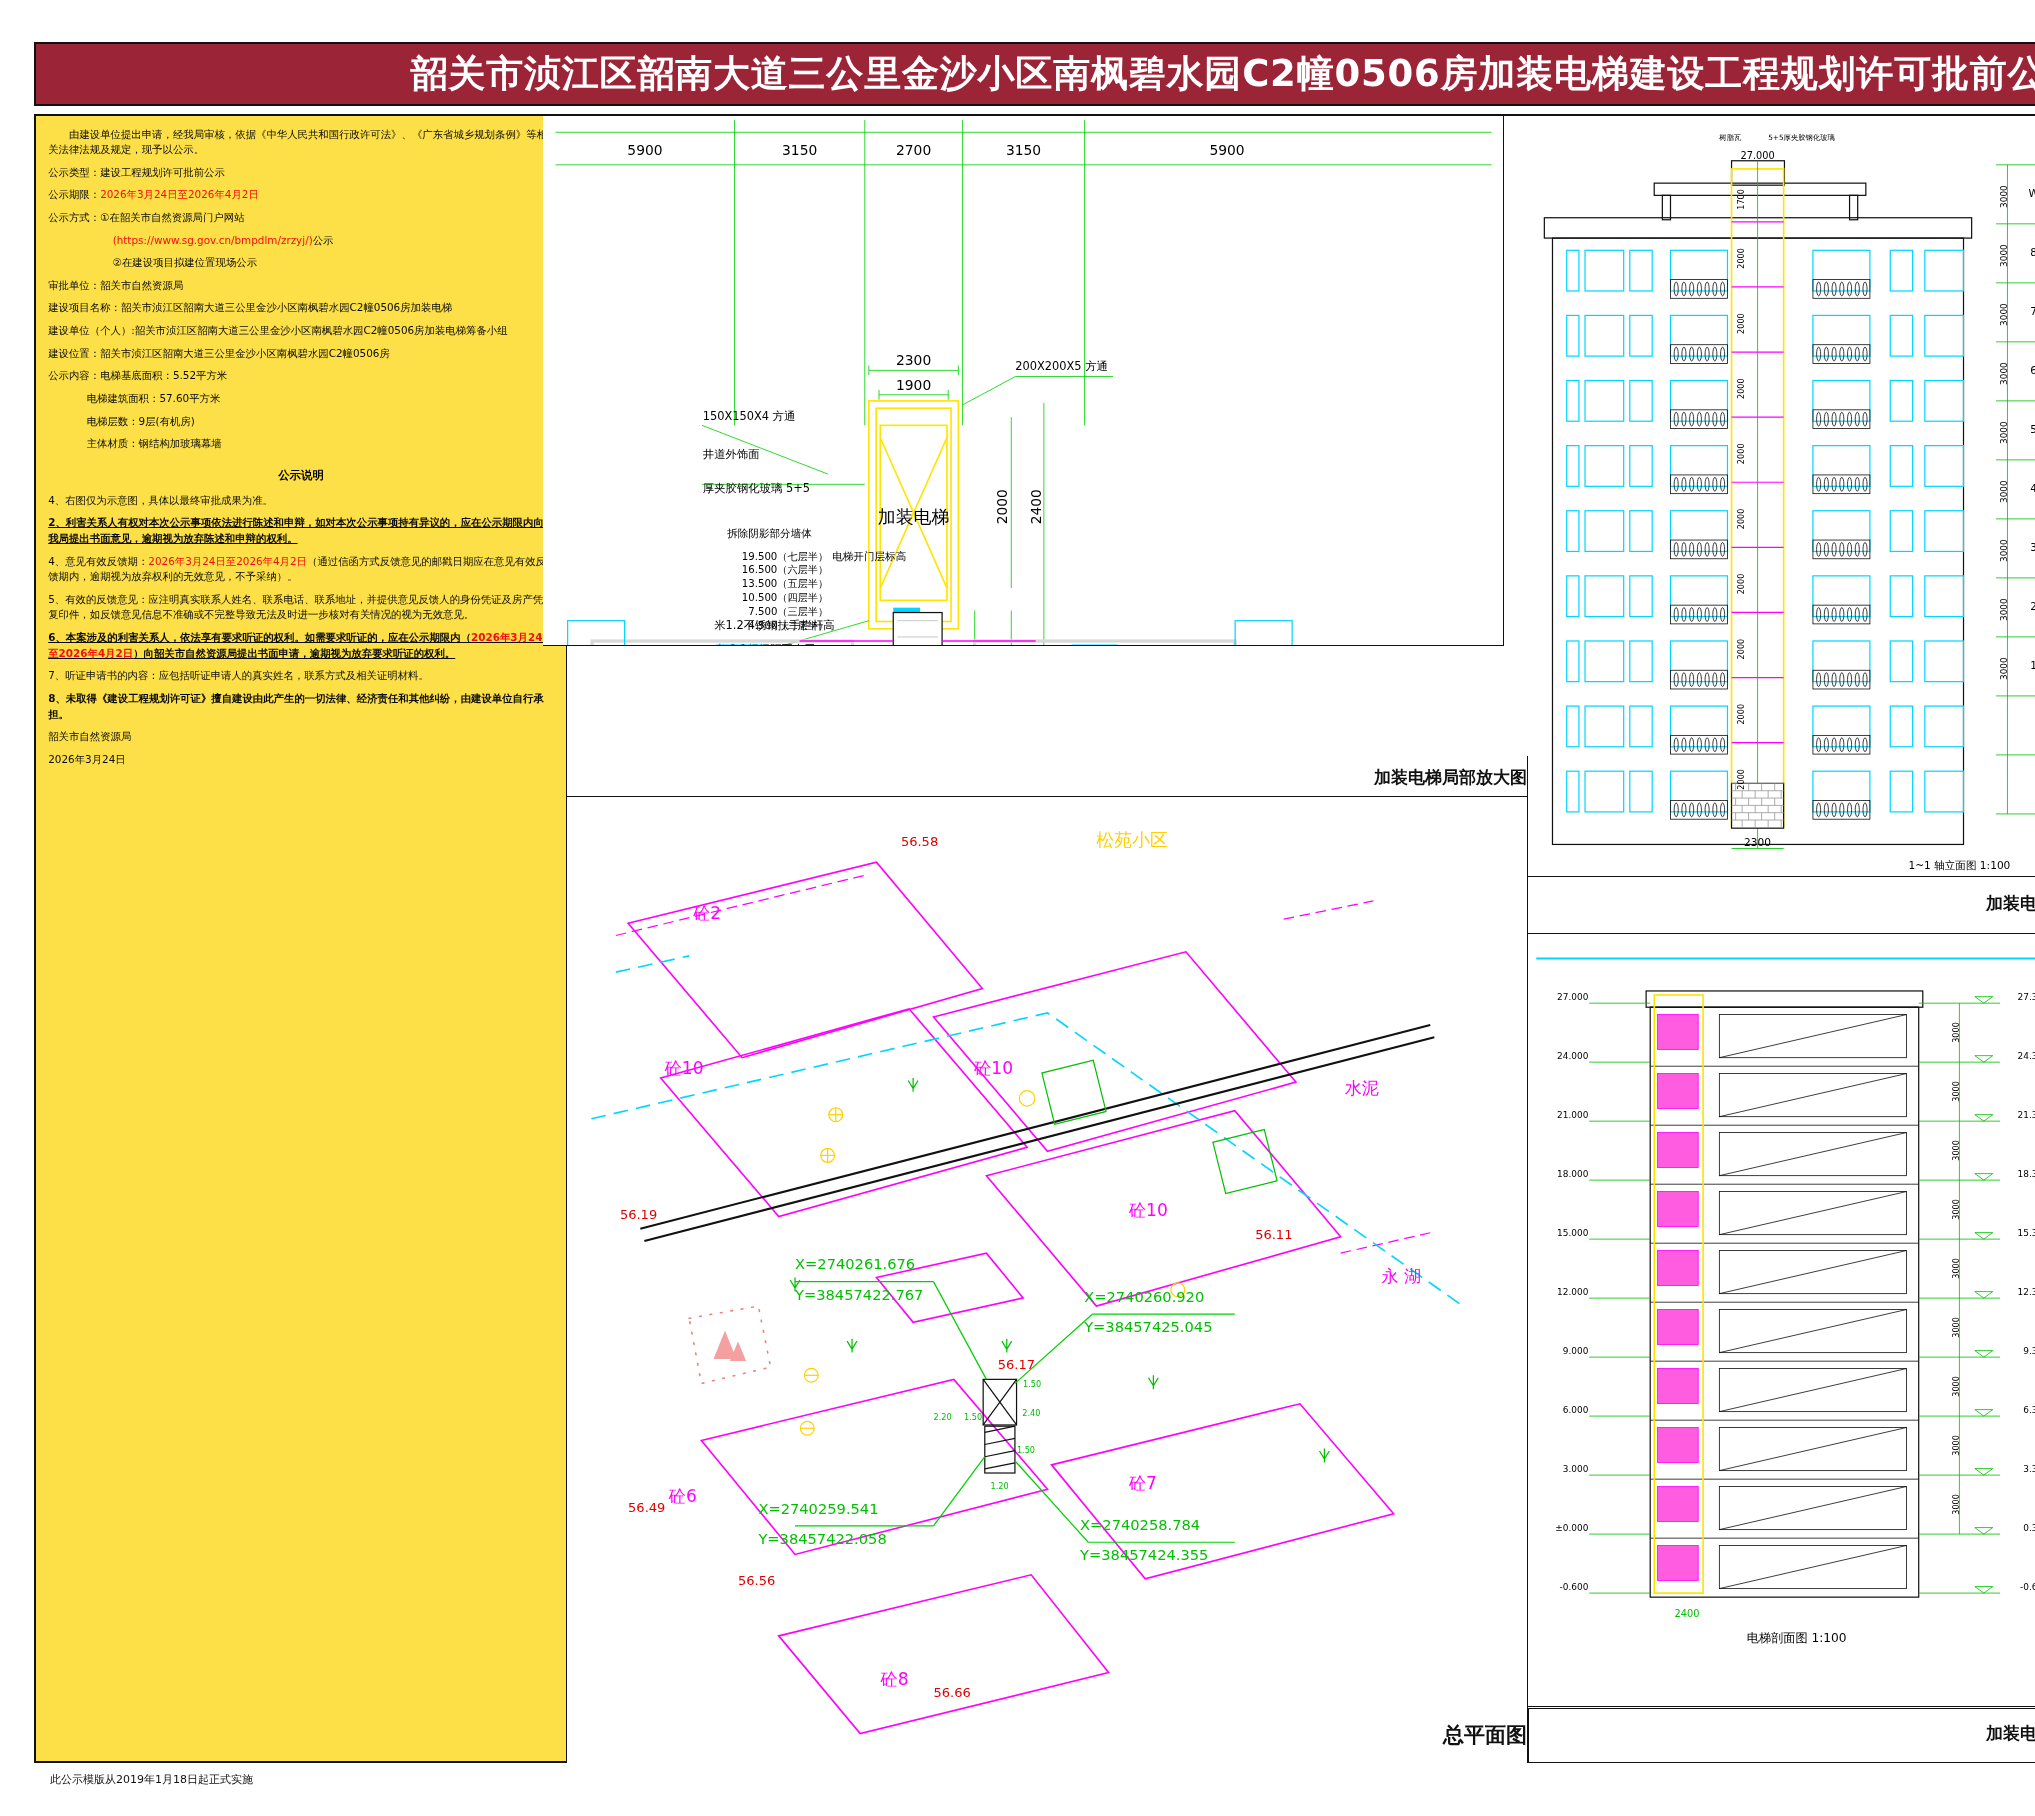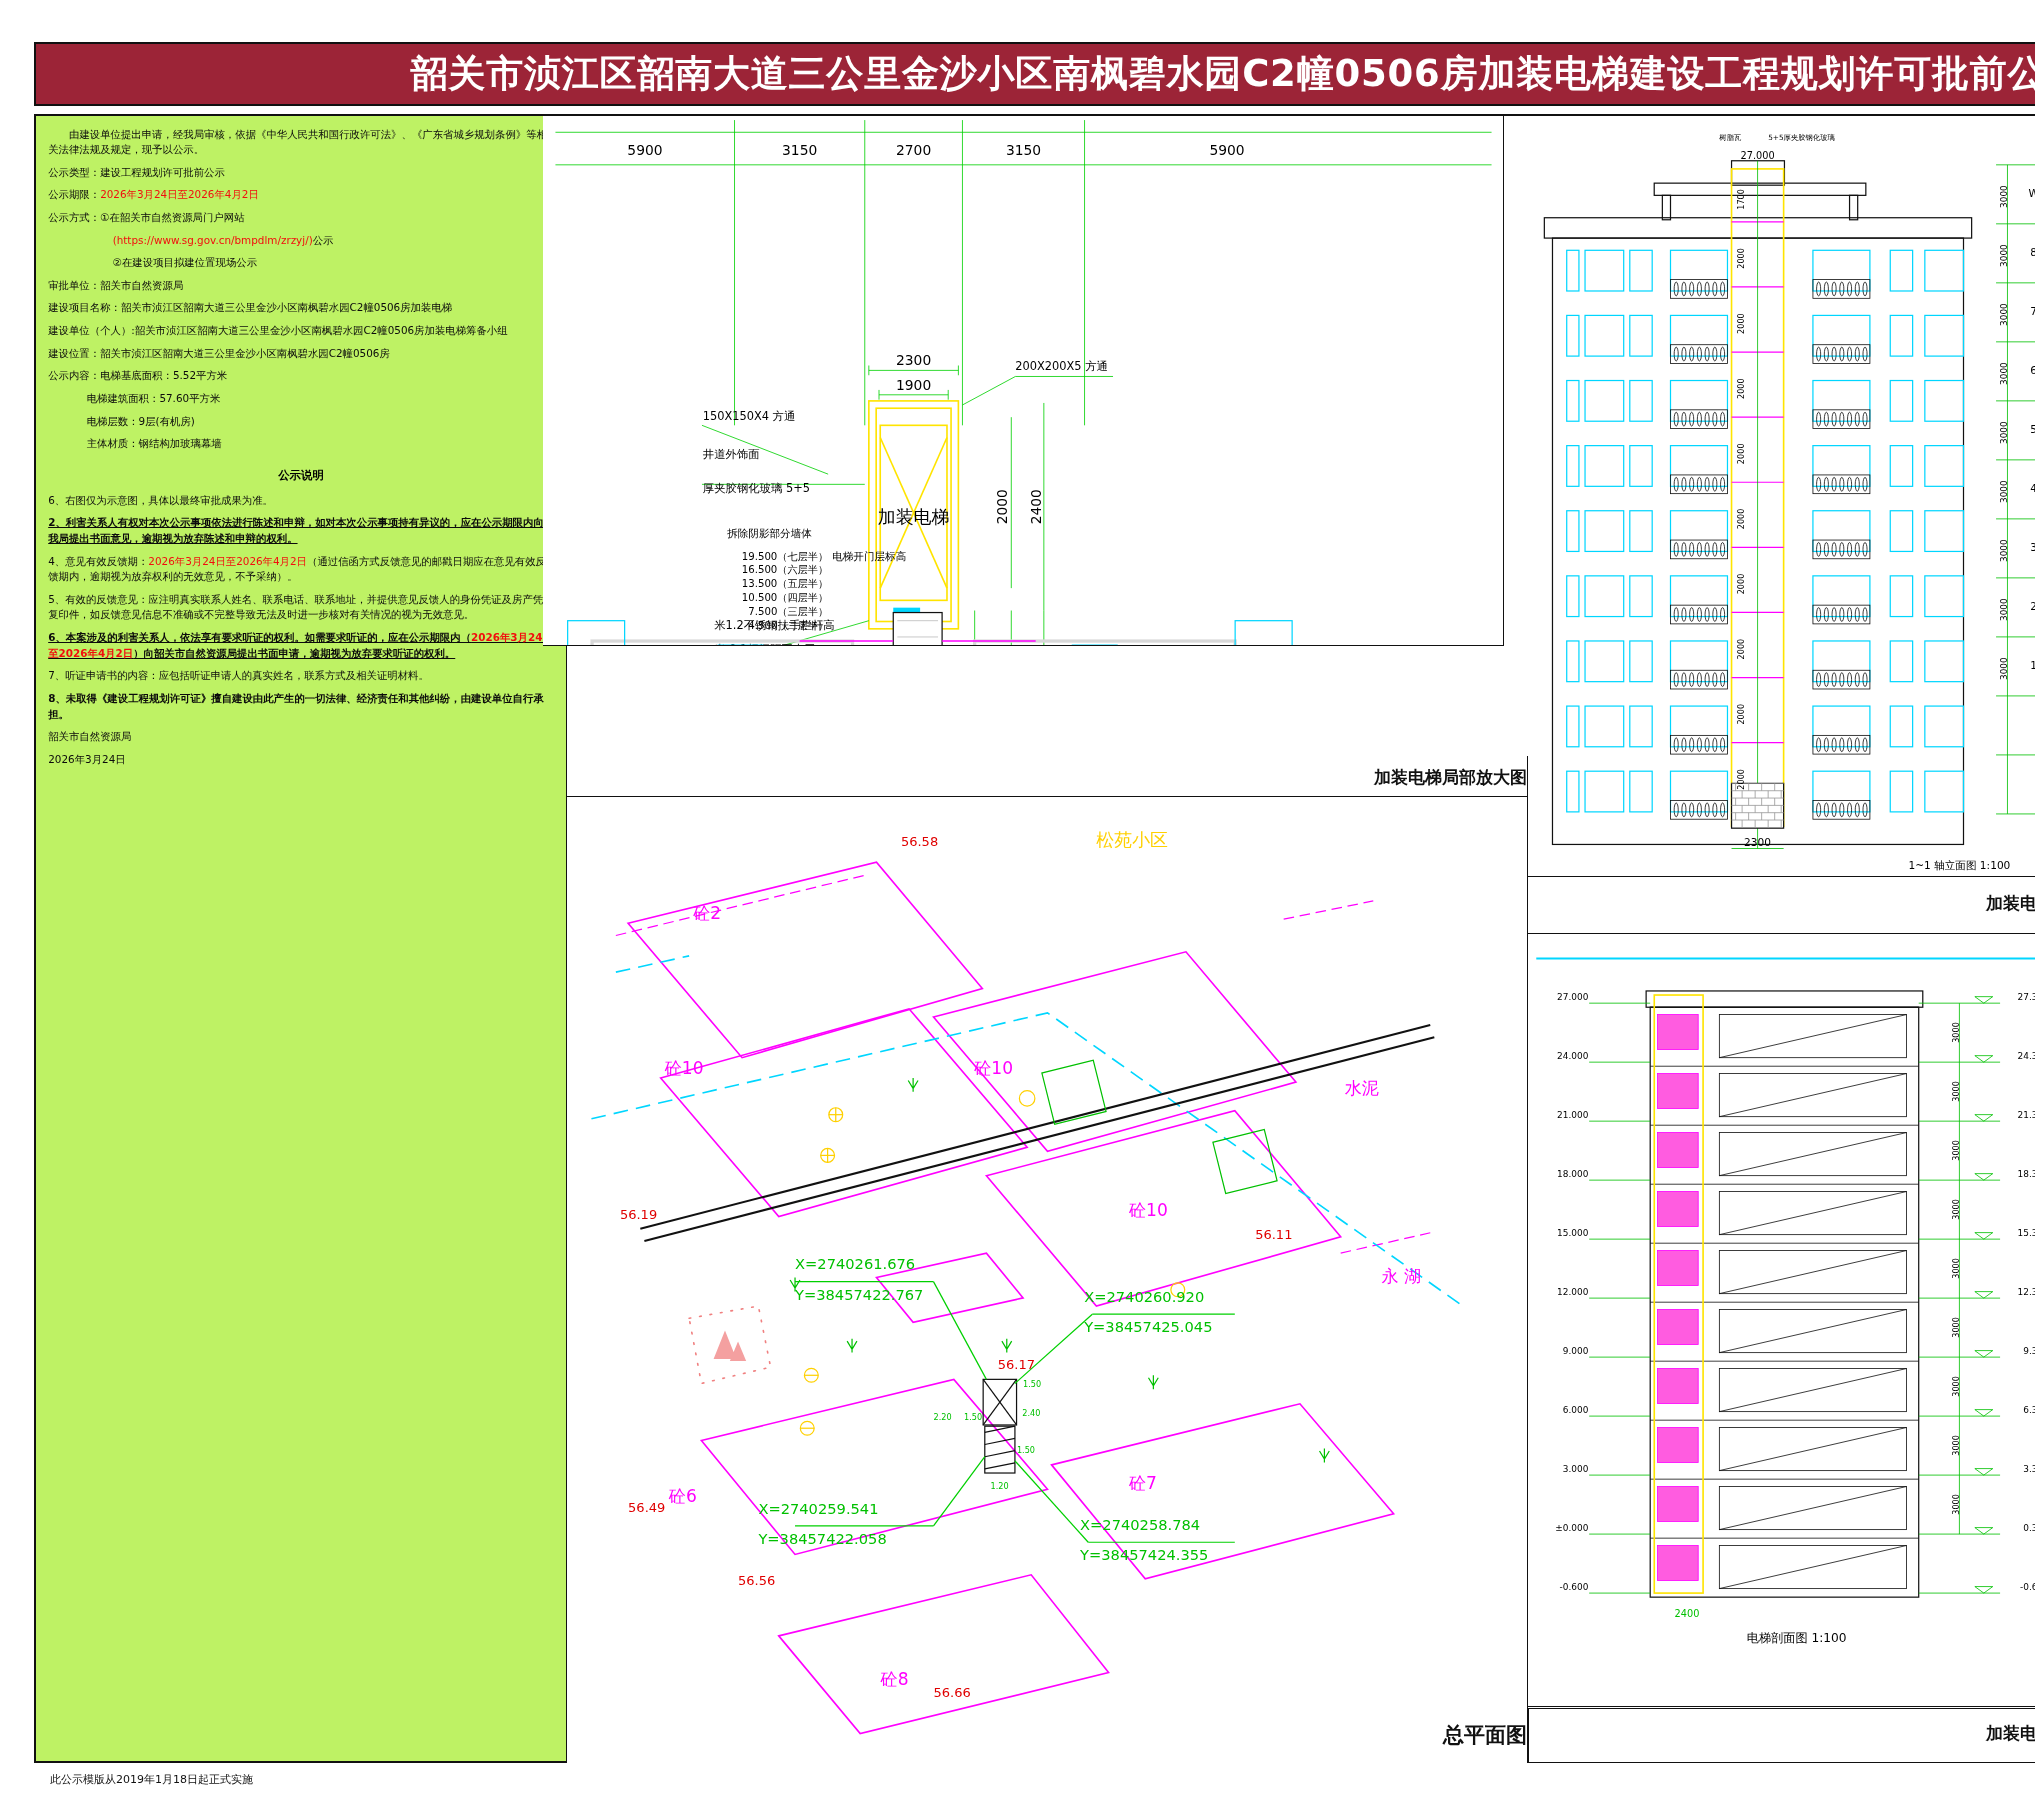--- a/index.html
+++ b/index.html
@@ -20,21 +20,21 @@
     font-family:"DejaVu Sans","Liberation Sans",sans-serif;white-space:nowrap;
   }
   
   .content-frame{
     position:absolute;left:34px;top:114px;width:2499px;height:1649px;
     border:2px solid #111;box-sizing:border-box;
   }
   
   .notice-col{
     position:absolute;left:36px;top:116px;width:531px;height:1645px;
-    background:#bef264;box-sizing:border-box;
+    background:#fde047;box-sizing:border-box;
     padding:10.6px 12.2px 0 12.2px;overflow:hidden;
     border-right:1.6px solid #111;
   }
   .notice-col p{margin:0 0 7px 0;font-size:10.4px;line-height:1.5;color:#0b0b0b;
     font-family:"DejaVu Sans","Liberation Sans",sans-serif;}
   .indent{text-indent:2em;}
   .red{color:#f20d0d;}
   .right{text-align:left;}
   .sub-ind{padding-left:3.7em;}
   .sub-ind2{padding-left:6.2em;}
@@ -92,21 +92,21 @@
     <p>建设项目名称：韶关市浈江区韶南大道三公里金沙小区南枫碧水园C2幢0506房加装电梯</p>
     <p>建设单位（个人）:韶关市浈江区韶南大道三公里金沙小区南枫碧水园C2幢0506房加装电梯筹备小组</p>
     <p>建设位置：韶关市浈江区韶南大道三公里金沙小区南枫碧水园C2幢0506房</p>
     <p>公示内容：电梯基底面积：5.52平方米</p>
     <p class="sub-ind">电梯建筑面积：57.60平方米</p>
     <p class="sub-ind">电梯层数：9层(有机房)</p>
     <p class="sub-ind">主体材质：钢结构加玻璃幕墙</p>
 
     <div class="notice-head">公示说明</div>
 
-    <p>6、右图仅为示意图，具体以最终审批成果为准。</p>
+    <p>4、右图仅为示意图，具体以最终审批成果为准。</p>
     <p class="emph">2、利害关系人有权对本次公示事项依法进行陈述和申辩，如对本次公示事项持有异议的，应在公示期限内向我局提出书面意见，逾期视为放弃陈述和申辩的权利。</p>
     <p>
       <span>4、意见有效反馈期：</span><span class="red">2026年3月24日至2026年4月2日</span><span>（通过信函方式反馈意见的邮戳日期应在意见有效反馈期内，逾期视为放弃权利的无效意见，不予采纳）。</span>
     </p>
     <p>5、有效的反馈意见：应注明真实联系人姓名、联系电话、联系地址，并提供意见反馈人的身份凭证及房产凭证复印件，如反馈意见信息不准确或不完整导致无法及时进一步核对有关情况的视为无效意见。</p>
     <p class="emph">
       <span>6、本案涉及的利害关系人，依法享有要求听证的权利。如需要求听证的，应在公示期限内（</span><span class="red">2026年3月24日至2026年4月2日</span><span>）向韶关市自然资源局提出书面申请，逾期视为放弃要求听证的权利。</span>
     </p>
     <p>7、听证申请书的内容：应包括听证申请人的真实姓名，联系方式及相关证明材料。</p>
     <p class="emph" style="text-decoration:none;">8、未取得《建设工程规划许可证》擅自建设由此产生的一切法律、经济责任和其他纠纷，由建设单位自行承担。</p>

